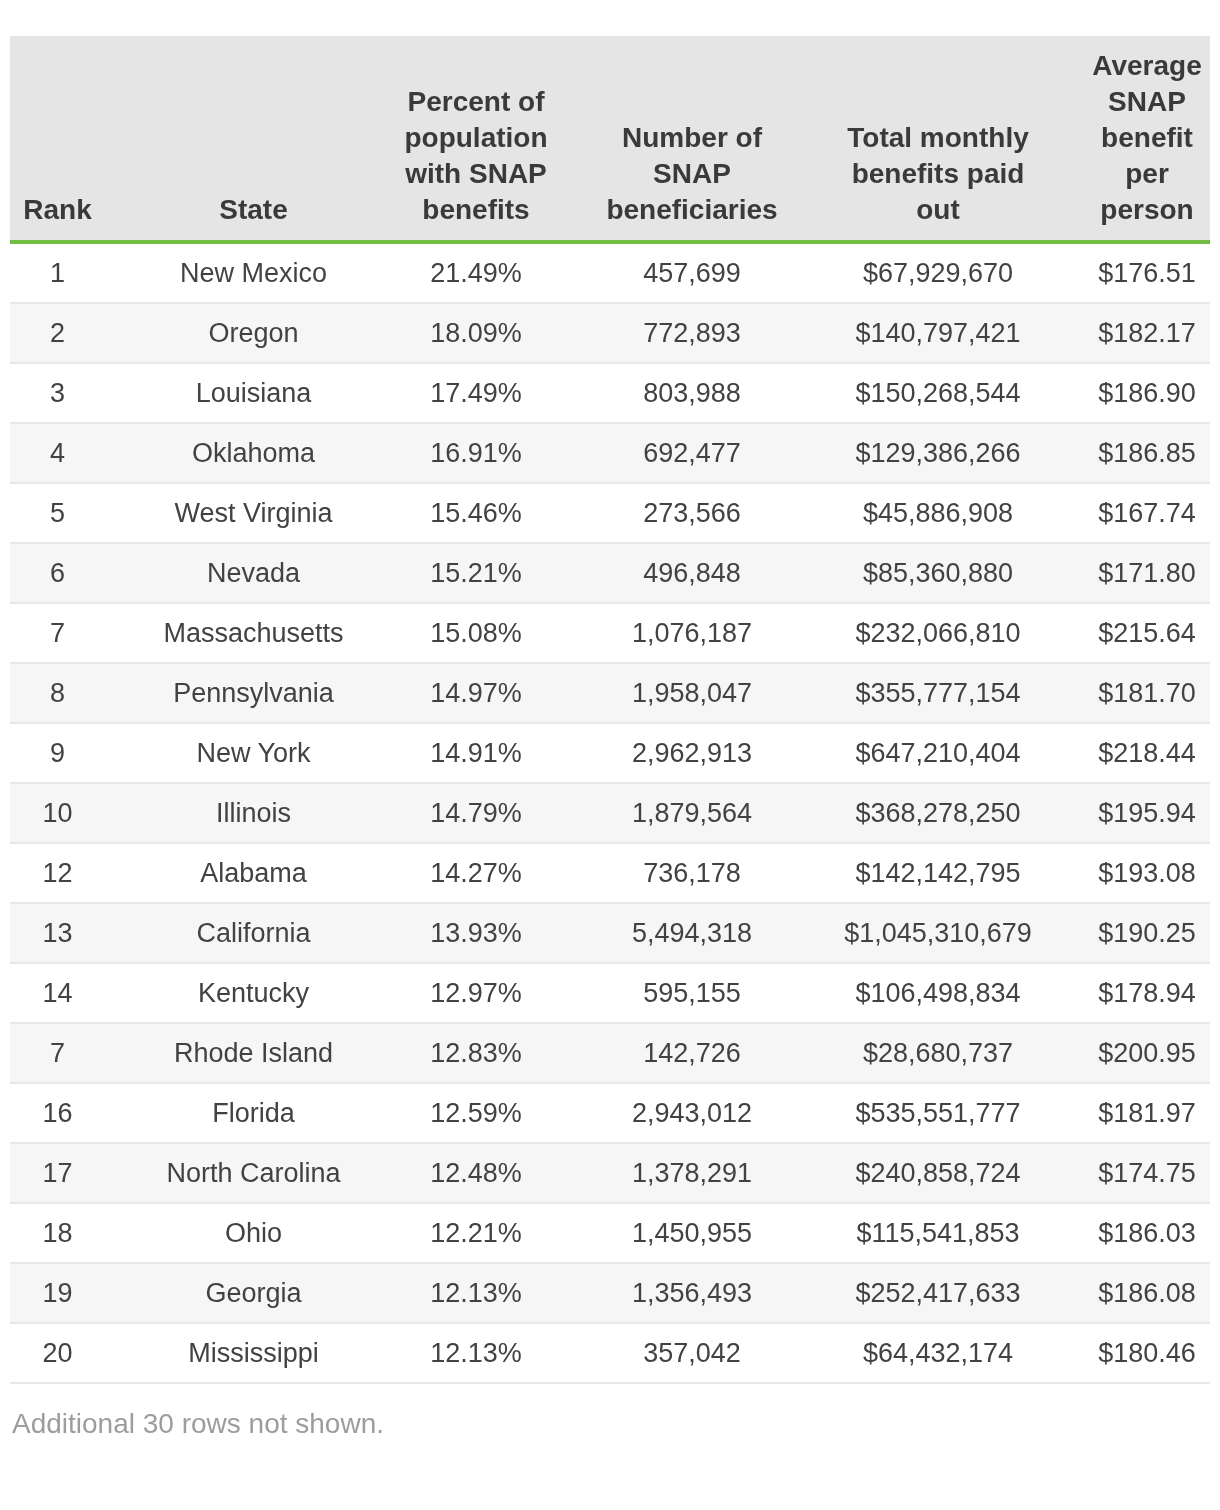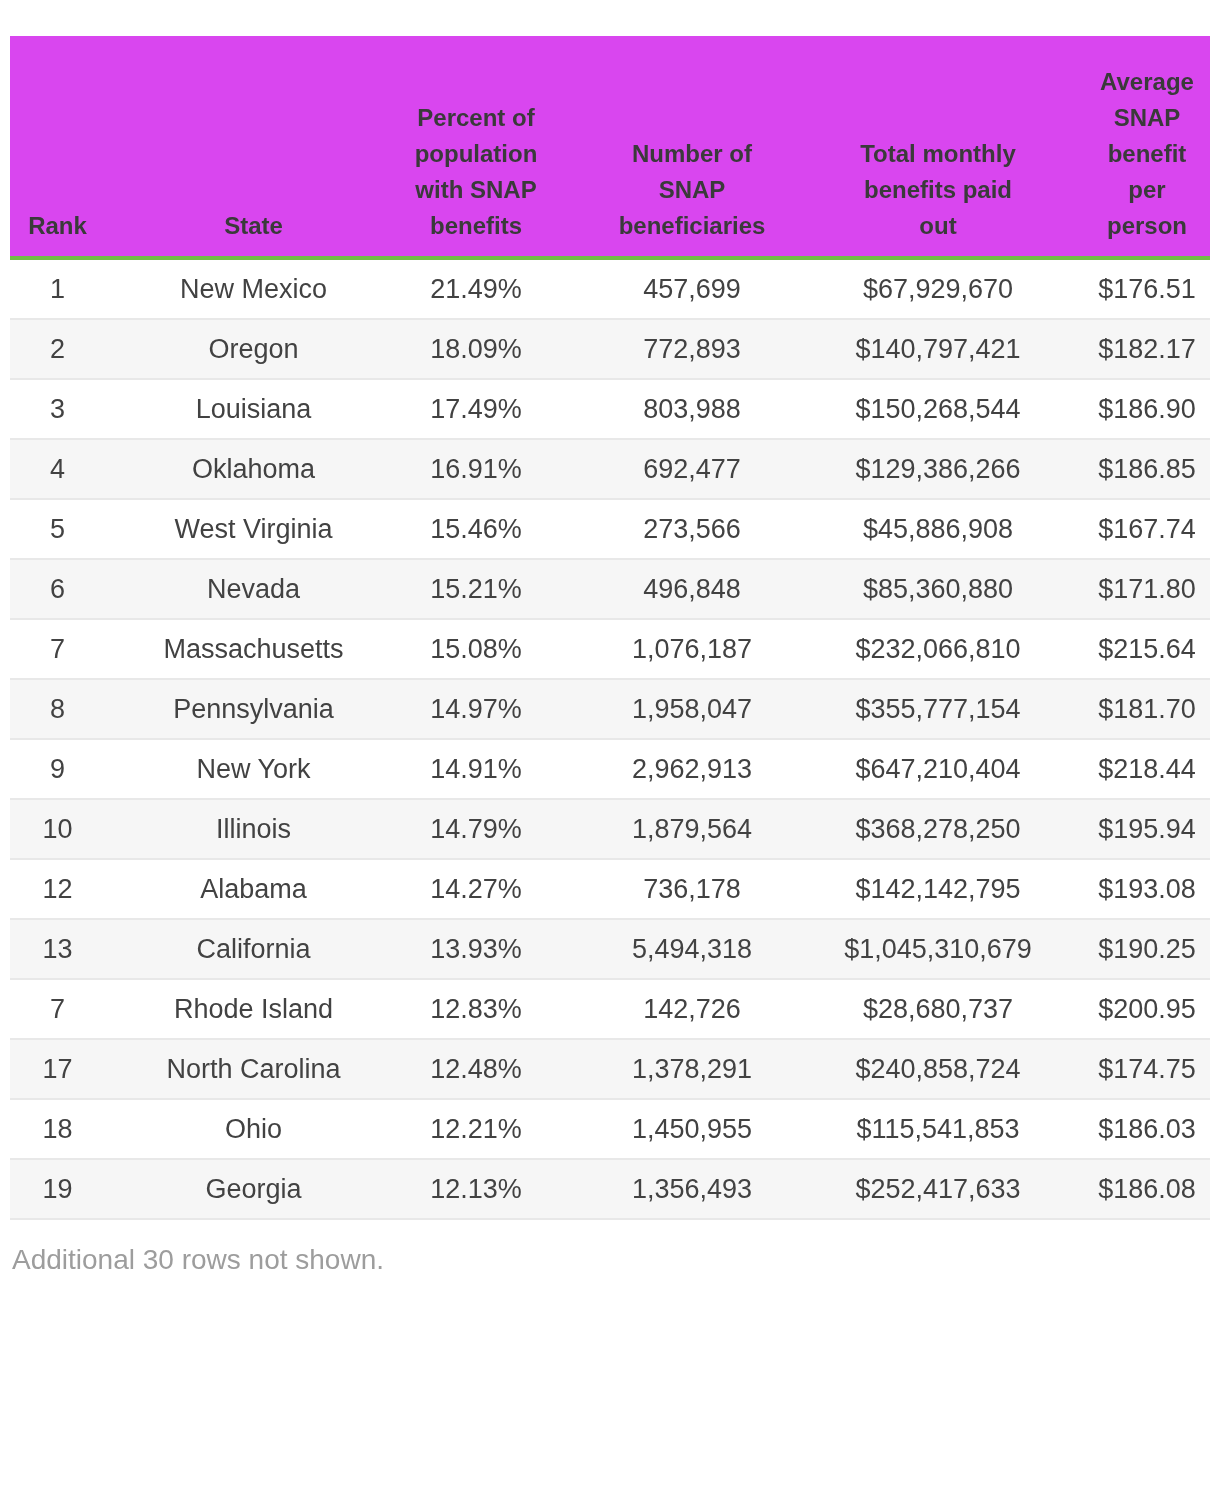--- a/index.html
+++ b/index.html
@@ -19,28 +19,28 @@
     width: 1200px;
   }
   col.c-rank         { width: 95px; }
   col.c-state        { width: 255px; }
   col.c-percent      { width: 232px; }
   col.c-beneficiaries{ width: 200px; }
   col.c-total        { width: 292px; }
   col.c-average      { width: 126px; }
 
   thead th {
-    background: #d946ef;
+    background: #e5e5e5;
     border-bottom: 4px solid #70bf44;
     vertical-align: bottom;
-    font-size: 24px;
+    font-size: 28px;
     font-weight: 700;
     color: #3a3a3a;
     line-height: 36px;
-    padding: 28px 8px 12px 8px;
+    padding: 12px 8px 12px 8px;
     text-align: center;
     white-space: pre-line;
   }
   thead th.col-state {
     text-align: center;
     padding-left: 50px;
   }
 
   tbody td {
     font-size: 27px;
@@ -192,28 +192,44 @@
         </tr>
         <tr>
           <td class="col-rank">13</td>
           <td class="col-state">California</td>
           <td class="col-percent">13.93%</td>
           <td class="col-beneficiaries">5,494,318</td>
           <td class="col-total">$1,045,310,679</td>
           <td class="col-average">$190.25</td>
         </tr>
         <tr>
+          <td class="col-rank">14</td>
+          <td class="col-state">Kentucky</td>
+          <td class="col-percent">12.97%</td>
+          <td class="col-beneficiaries">595,155</td>
+          <td class="col-total">$106,498,834</td>
+          <td class="col-average">$178.94</td>
+        </tr>
+        <tr>
           <td class="col-rank">7</td>
           <td class="col-state">Rhode Island</td>
           <td class="col-percent">12.83%</td>
           <td class="col-beneficiaries">142,726</td>
           <td class="col-total">$28,680,737</td>
           <td class="col-average">$200.95</td>
         </tr>
         <tr>
+          <td class="col-rank">16</td>
+          <td class="col-state">Florida</td>
+          <td class="col-percent">12.59%</td>
+          <td class="col-beneficiaries">2,943,012</td>
+          <td class="col-total">$535,551,777</td>
+          <td class="col-average">$181.97</td>
+        </tr>
+        <tr>
           <td class="col-rank">17</td>
           <td class="col-state">North Carolina</td>
           <td class="col-percent">12.48%</td>
           <td class="col-beneficiaries">1,378,291</td>
           <td class="col-total">$240,858,724</td>
           <td class="col-average">$174.75</td>
         </tr>
         <tr>
           <td class="col-rank">18</td>
           <td class="col-state">Ohio</td>
@@ -223,17 +239,25 @@
           <td class="col-average">$186.03</td>
         </tr>
         <tr>
           <td class="col-rank">19</td>
           <td class="col-state">Georgia</td>
           <td class="col-percent">12.13%</td>
           <td class="col-beneficiaries">1,356,493</td>
           <td class="col-total">$252,417,633</td>
           <td class="col-average">$186.08</td>
         </tr>
+        <tr>
+          <td class="col-rank">20</td>
+          <td class="col-state">Mississippi</td>
+          <td class="col-percent">12.13%</td>
+          <td class="col-beneficiaries">357,042</td>
+          <td class="col-total">$64,432,174</td>
+          <td class="col-average">$180.46</td>
+        </tr>
       </tbody>
   </table>
 
   <div class="footnote">Additional 30 rows not shown.</div>
 </div>
 
 </body></html>

